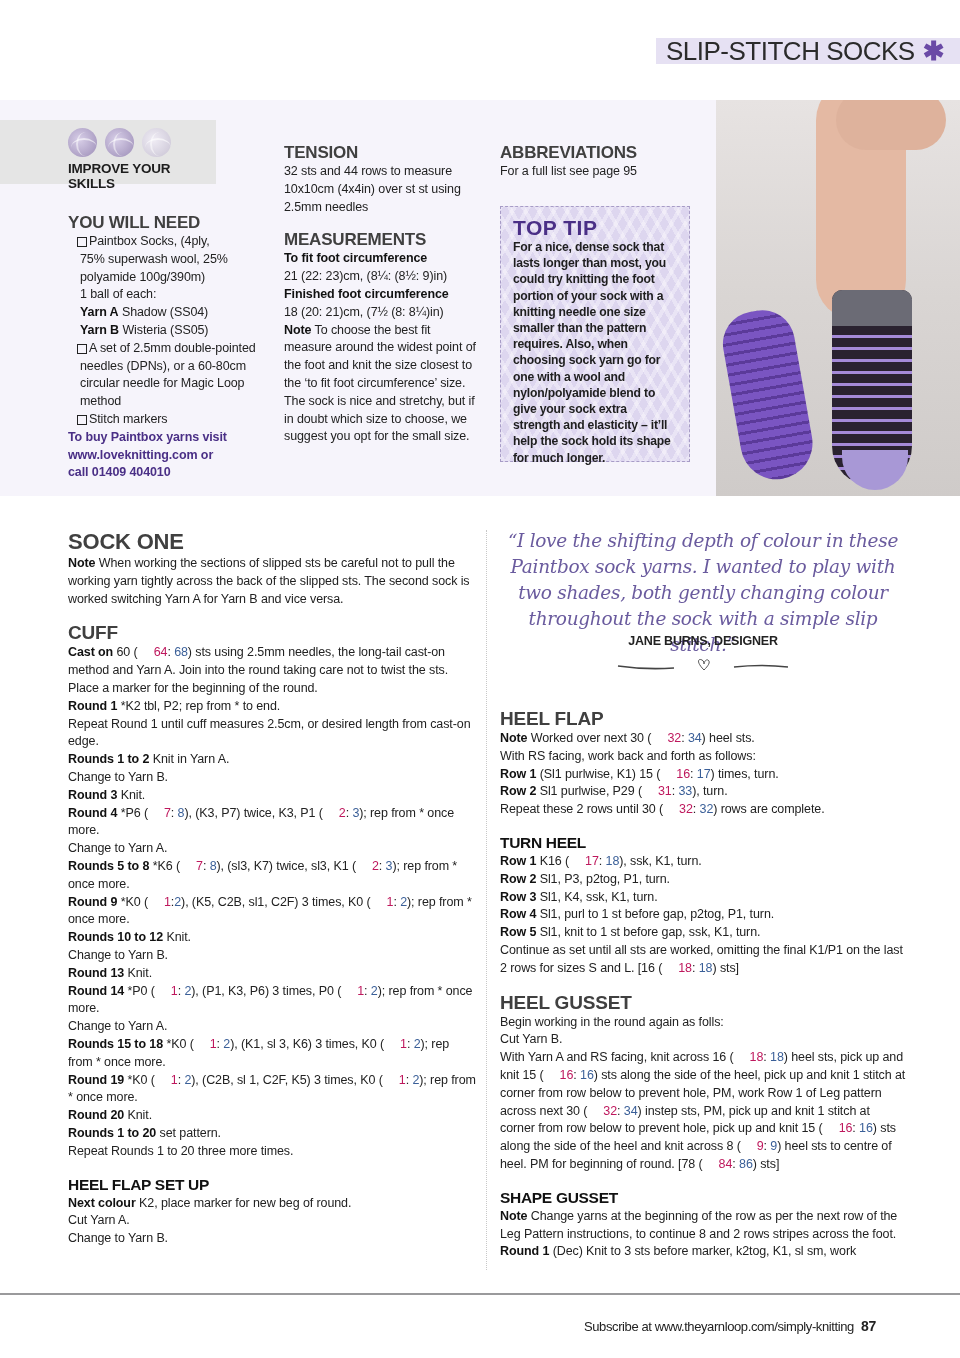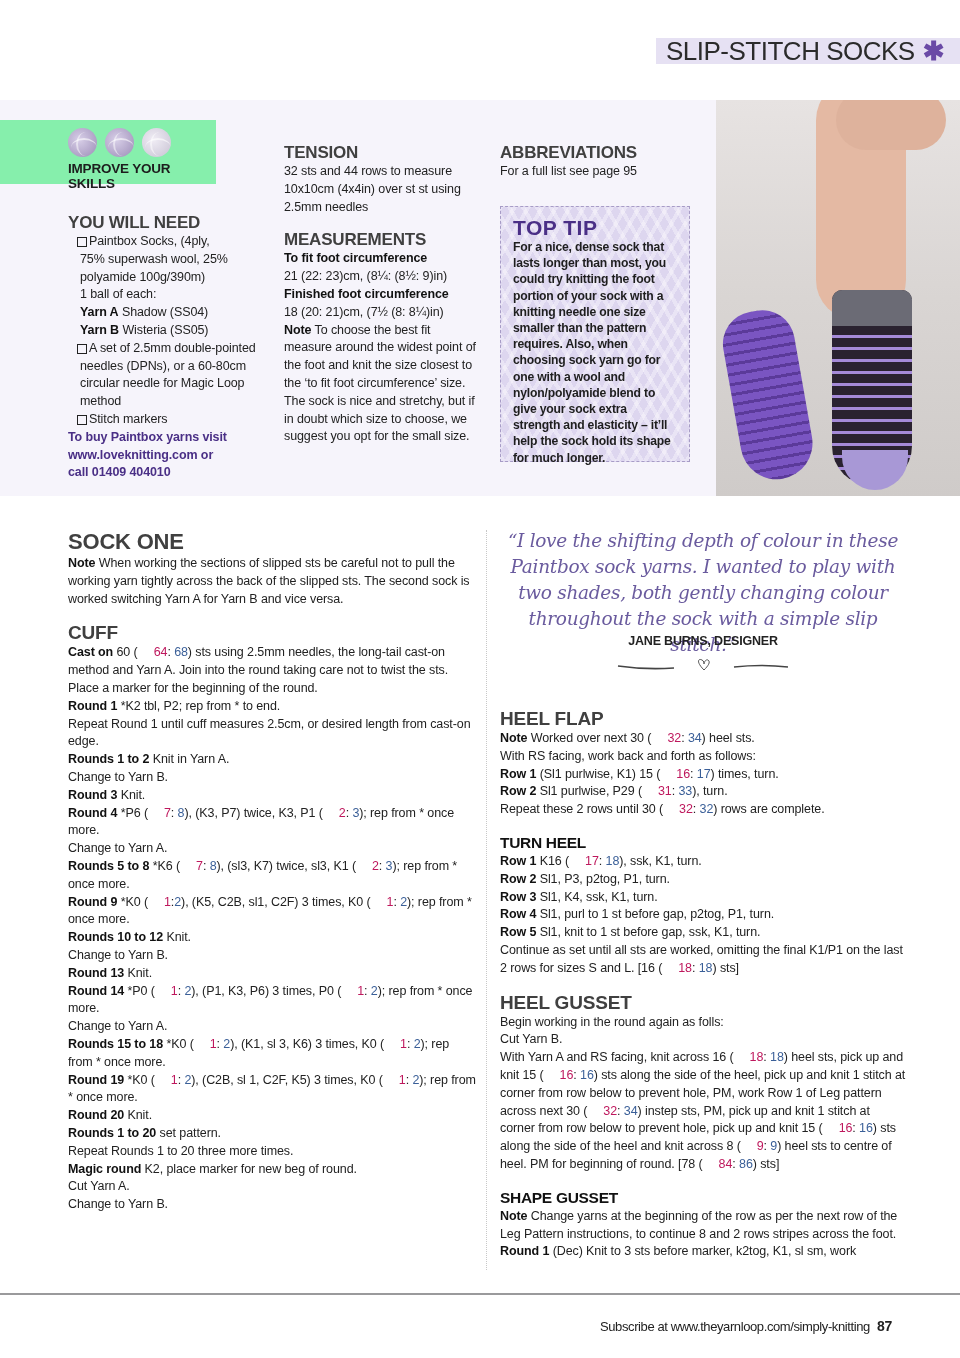--- a/index.html
+++ b/index.html
@@ -12,21 +12,21 @@
   }
   .header-title { font-size: 26px; color: #2b2b2b; letter-spacing: -0.5px; font-weight: normal; }
   .header-star { color: #6a4aa6; font-size: 26px; margin-left: 8px; font-weight: bold; line-height: 1; }
 
   .top-band {
     position: absolute; top: 100px; left: 0; width: 960px; height: 396px;
     background: #f6f4fb;
   }
   .skills-box {
     position: absolute; top: 120px; left: 0; width: 216px; height: 64px;
-    background: #86efac;
+    background: #e5e5e5;
   }
   .skills-balls { position: absolute; top: 8px; left: 68px; display: flex; gap: 8px; }
   .ball {
     width: 29px; height: 29px; border-radius: 50%;
     background: radial-gradient(circle at 40% 40%, #d8cfe8, #9b8cb6);
     position: relative; overflow: hidden;
   }
   .ball::before {
     content: ""; position: absolute; left: 3px; top: 10px; width: 26px; height: 18px;
     border-top: 2px solid rgba(255,255,255,0.6); border-radius: 50%;
@@ -83,21 +83,21 @@
   .divider-v { position: absolute; top: 530px; left: 486px; width: 1px; height: 740px; border-left: 1px dotted #c8c8c8; }
 
   .quote {
     position: absolute; top: 528px; left: 498px; width: 410px; text-align: center;
     font-family: "DejaVu Serif", serif; font-style: italic; color: #6a5b9e; font-size: 18.5px; line-height: 26px; letter-spacing: -0.3px;
   }
   .quote-author { position: absolute; top: 634px; left: 498px; width: 410px; text-align: center; font-size: 12.5px; font-weight: bold; color: #222; letter-spacing: -0.2px; }
   .flourish { position: absolute; top: 656px; left: 616px; width: 176px; height: 20px; }
 
   .bottom-rule { position: absolute; top: 1293px; left: 0; width: 960px; height: 2px; background: #9a9a9c; }
-  .footer { position: absolute; top: 1318px; left: 600px; font-size: 13px; color: #222; letter-spacing: -0.4px; }
+  .footer { position: absolute; top: 1318px; left: 584px; font-size: 13px; color: #222; letter-spacing: -0.4px; }
   .footer .pg { font-weight: bold; font-size: 14px; margin-left: 4px; }
 </style>
 </head>
 <body>
 
 <div class="header-tab">
   <span class="header-title">SLIP-STITCH SOCKS</span>
   <span class="header-star">✱</span>
 </div>
 
@@ -196,22 +196,23 @@
       <div><span class="b">Round 13</span> <span>Knit.</span></div>
       <div><span class="b">Round 14</span> <span>*P0 (</span><span class="m">1</span><span>: </span><span class="l">2</span><span>), (P1, K3, P6) 3 times, P0 (</span><span class="m">1</span><span>: </span><span class="l">2</span><span>); rep from * once more.</span></div>
       <div><span>Change to Yarn A.</span></div>
       <div><span class="b">Rounds 15 to 18</span> <span>*K0 (</span><span class="m">1</span><span>: </span><span class="l">2</span><span>), (K1, sl 3, K6) 3 times, K0 (</span><span class="m">1</span><span>: </span><span class="l">2</span><span>); rep from * once more.</span></div>
       <div><span class="b">Round 19</span> <span>*K0 (</span><span class="m">1</span><span>: </span><span class="l">2</span><span>), (C2B, sl 1, C2F, K5) 3 times, K0 (</span><span class="m">1</span><span>: </span><span class="l">2</span><span>); rep from * once more.</span></div>
       <div><span class="b">Round 20</span> <span>Knit.</span></div>
       <div><span class="b">Rounds 1 to 20</span> <span>set pattern.</span></div>
       <div><span>Repeat Rounds 1 to 20 three more times.</span></div>
     </div>
 
-  <div>
-      <div><span class="b">Magic round</span> <span>K2, place marker for new beg of round.</span></div>
+  <div class="h-black" style="margin-top:14px;">HEEL FLAP SET UP</div>
+  <div>
+      <div><span class="b">Next colour</span> <span>K2, place marker for new beg of round.</span></div>
       <div><span>Cut Yarn A.</span></div>
       <div><span>Change to Yarn B.</span></div>
     </div>
 </div>
 
 <div class="divider-v"></div>
 
 <div class="quote">“I love the shifting depth of colour in these Paintbox sock yarns. I wanted to play with two shades, both gently changing colour throughout the sock with a simple slip stitch.”</div>
 <div class="quote-author">JANE BURNS, DESIGNER</div>
 <svg class="flourish" viewBox="0 0 176 20">

